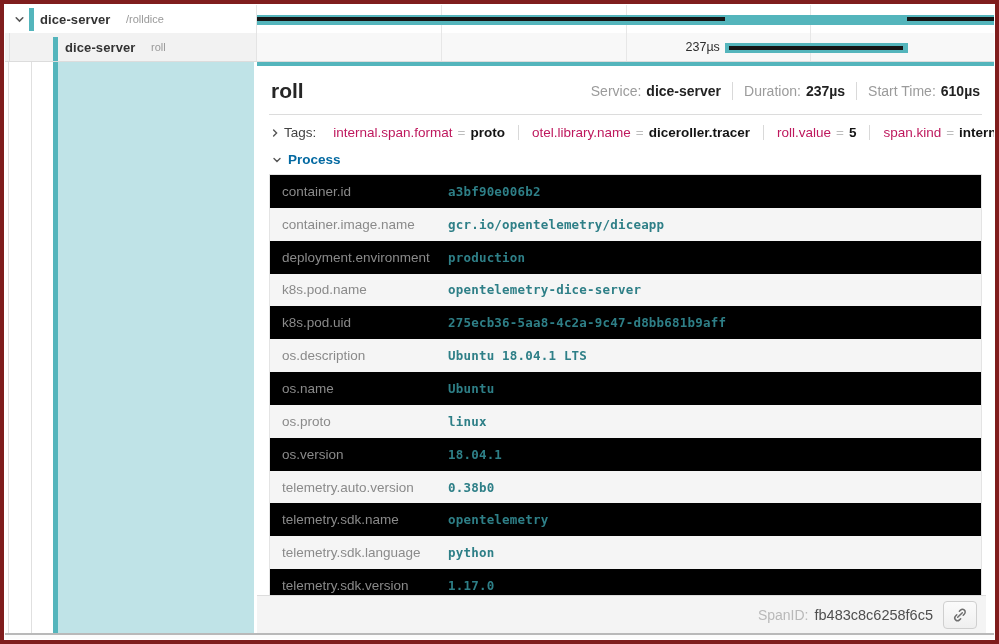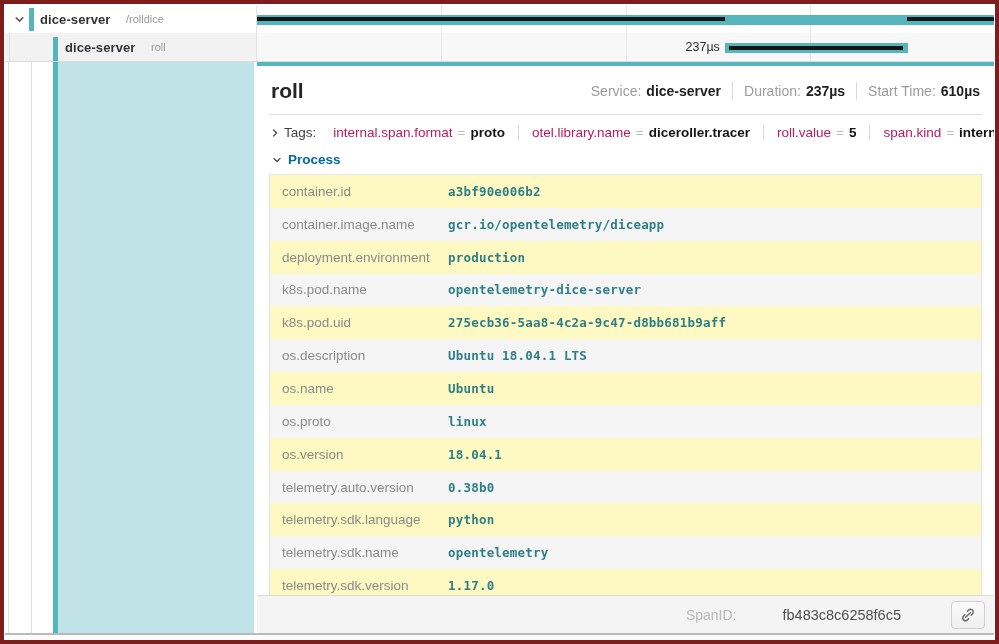--- a/index.html
+++ b/index.html
@@ -72,29 +72,29 @@
   .tag-item { padding:0 13px; display:flex; align-items:center; white-space:nowrap; }
   .tag-item + .tag-item { border-left:1px solid #d9d9d9; }
   .tag-key { color:#be185d; }
   .tag-eq { color:#bdbdbd; padding:0 5px; }
   .tag-value { color:#141414; font-weight:600; }
 
   .process-row { display:flex; align-items:center; padding:3px 12px 7px 13px; }
   .process-title { font-weight:700; color:#0369a1; font-size:13.5px; }
 
   .kv-table { margin:0 12px; border:1px solid #e4e4e4; }
-  .kv-row { display:flex; align-items:center; height:32.85px; padding-left:12px; background:#fef9c3; }
+  .kv-row { display:flex; align-items:center; height:32.85px; padding-left:12px; background:#000000; }
   .kv-row:nth-of-type(even) { background:#f5f5f5; }
   .kv-key { width:166px; min-width:166px; font-size:13.5px; color:#8a8a8a; }
   .kv-value { flex:1; font-family:"DejaVu Sans Mono", monospace; font-size:12.5px; font-weight:600; color:#2e7f87; letter-spacing:0.2px; }
 
   .dp-footer {
-    position:absolute; left:0; right:0; bottom:0; height:38px;
+    position:absolute; left:0; right:8px; bottom:0; height:38px;
     background:#f4f4f4; border-top:1px solid #dddddd;
-    display:flex; align-items:center; justify-content:flex-end; padding:0 9px;gap:40px;
+    display:flex; align-items:center; justify-content:flex-end; padding:0 9px;
   }
   .spanid-label { color:#b9b9b9; font-size:14px; margin-right:6px; }
   .spanid-value { color:#4f4f4f; font-size:14.5px; }
   .link-btn {
     margin-left:10px; width:34px; height:28px; border:1px solid #cfcfcf; border-radius:4px;
     background:linear-gradient(#fbfbfb,#efefef); display:flex; align-items:center; justify-content:center; cursor:pointer;
   }
 
   
   .bottom-strip { position:absolute; left:1px; right:1px; bottom:1px; height:6px; border-top:2px solid #b9b9b9; background:#fcfcfc; }
@@ -268,27 +268,27 @@
           <span class="kv-key">os.version</span>
           <span class="kv-value">18.04.1</span>
         </div>
 
         <div class="kv-row">
           <span class="kv-key">telemetry.auto.version</span>
           <span class="kv-value">0.38b0</span>
         </div>
 
         <div class="kv-row">
+          <span class="kv-key">telemetry.sdk.name</span>
+          <span class="kv-value">opentelemetry</span>
+        </div>
+
+        <div class="kv-row">
           <span class="kv-key">telemetry.sdk.language</span>
           <span class="kv-value">python</span>
-        </div>
-
-        <div class="kv-row">
-          <span class="kv-key">telemetry.sdk.name</span>
-          <span class="kv-value">opentelemetry</span>
         </div>
 
         <div class="kv-row">
           <span class="kv-key">telemetry.sdk.version</span>
           <span class="kv-value">1.17.0</span>
         </div>
       </div>
 
     <div class="dp-footer">
       <span class="spanid-label">SpanID:</span>

